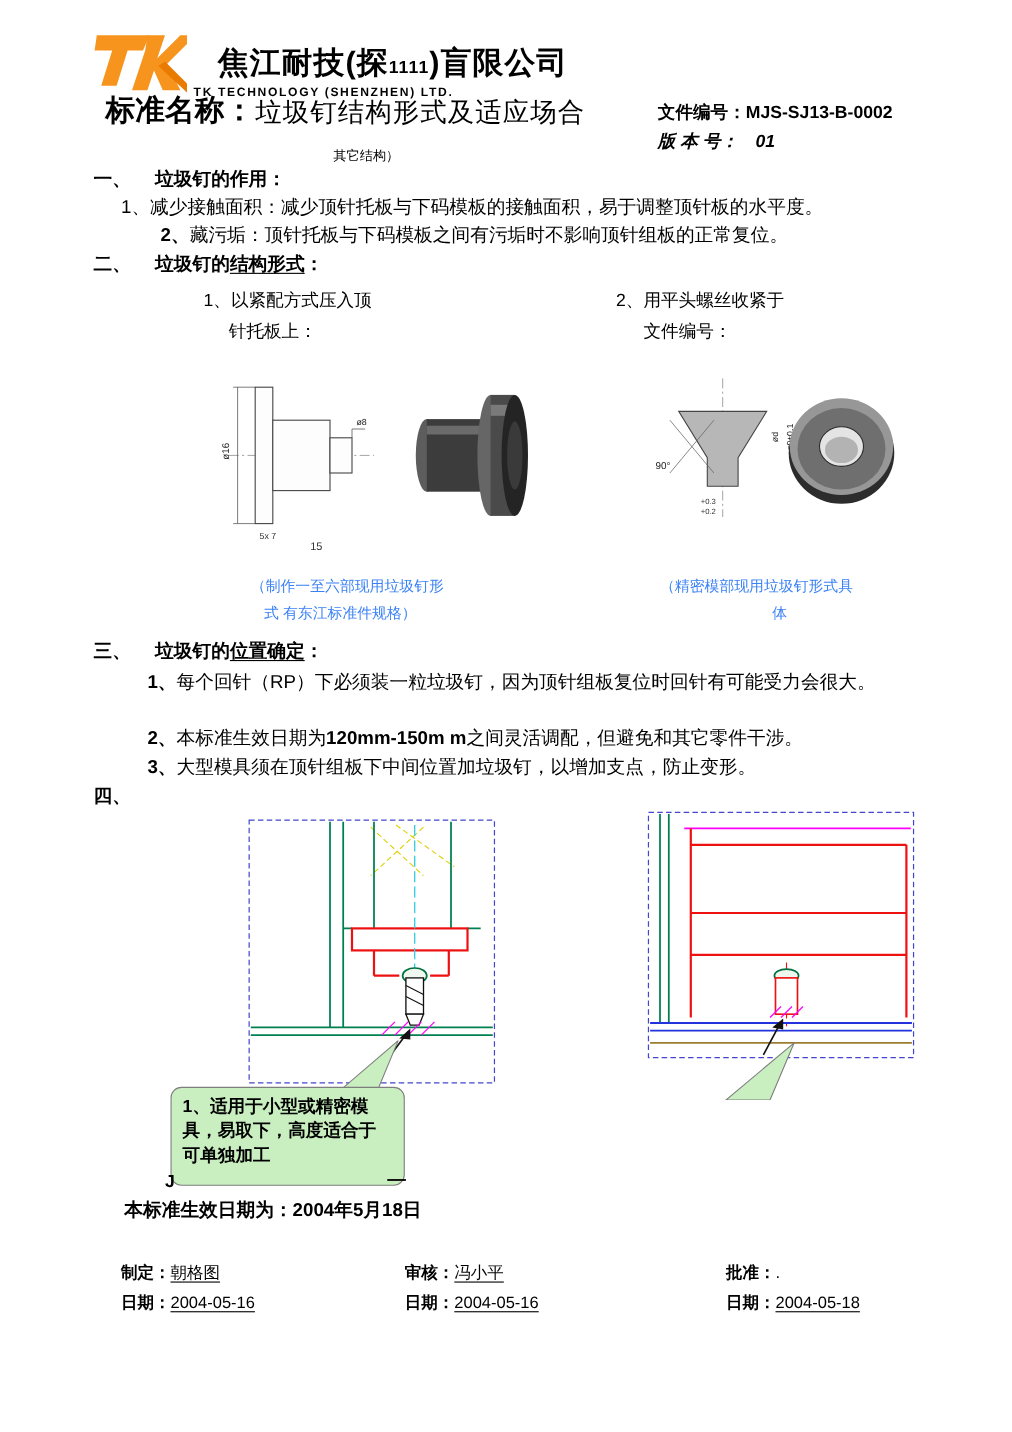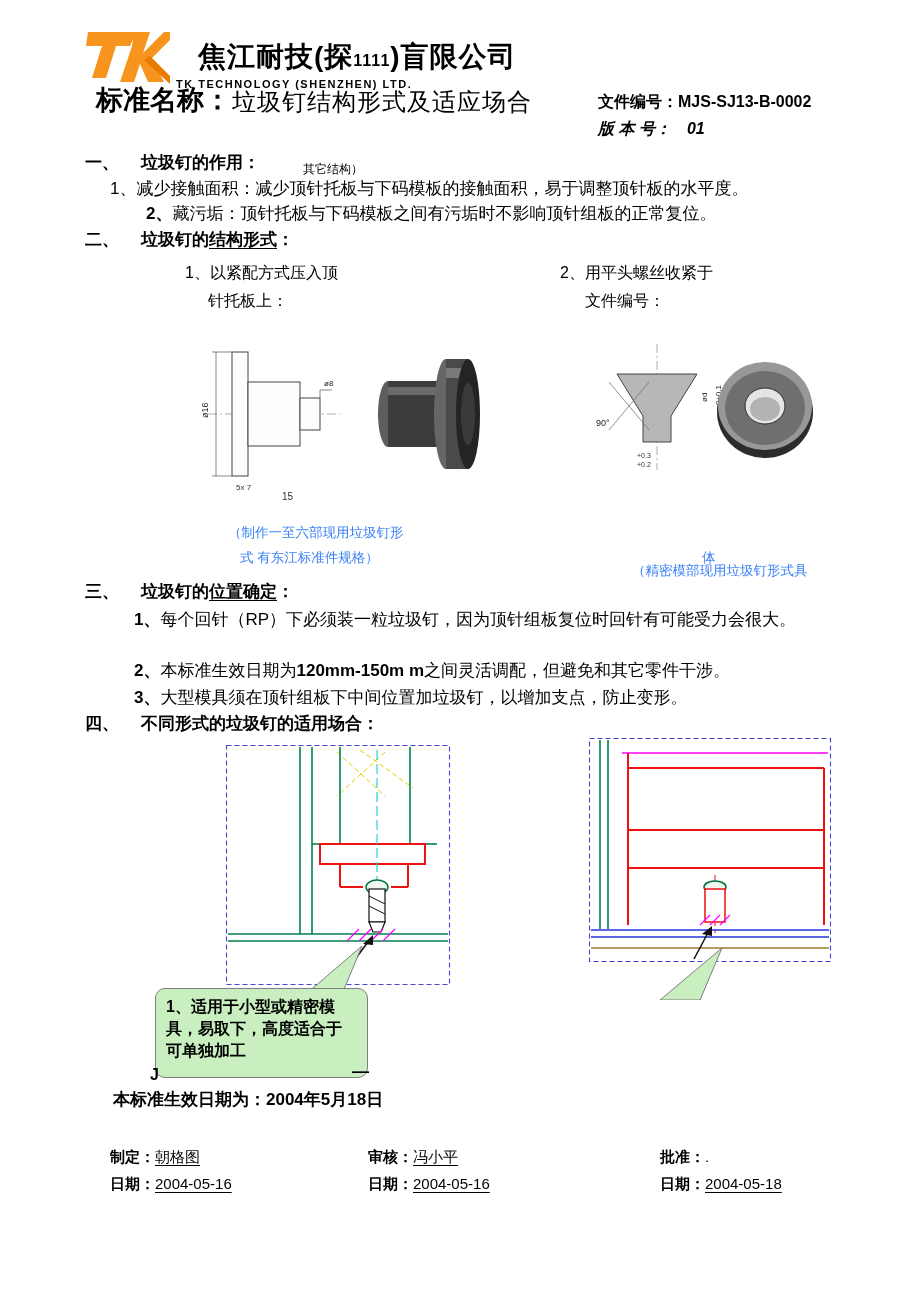--- a/index.html
+++ b/index.html
@@ -57,21 +57,21 @@
   <div class="abs std-title" style="left:232px; top:86px;">垃圾钉结构形式及适应场合</div>
 
   <div class="abs doc-info" style="left:598px; top:92px;">
     <span>文件编号：</span><span>MJS-SJ13-B-0002</span>
   </div>
 
   <div class="abs doc-info" style="left:598px; top:119px;font-style:italic;">
     <span>版 本 号：</span><span style="margin-left:16px;">01</span>
   </div>
 
-  <div class="abs std-note" style="left:303px; top:133px;margin-top:28px;">其它结构）</div>
+  <div class="abs std-note" style="left:303px; top:133px;">其它结构）</div>
 
   <div class="abs h-num" style="left:85px; top:151px;">一、</div>
   <div class="abs h-title" style="left:141px; top:151px;">垃圾钉的作用：</div>
 
   <div class="abs body-line" style="left:110px; top:177px;">
     <span>1、</span><span>减少接触面积：减少顶针托板与下码模板的接触面积，易于调整顶针板的水平度。</span>
   </div>
   <div class="abs body-line" style="left:146px; top:202px;">
     <span class="b">2、</span><span>藏污垢：顶针托板与下码模板之间有污垢时不影响顶针组板的正常复位。</span>
   </div>
@@ -130,42 +130,41 @@
       <ellipse cx="172" cy="82" rx="48" ry="46" fill="#2c2c2c"></ellipse>
       <ellipse cx="172" cy="76" rx="47" ry="44" fill="#979797"></ellipse>
       <ellipse cx="172" cy="78" rx="40" ry="37" fill="#6f6f6f"></ellipse>
       <ellipse cx="172" cy="76" rx="20" ry="18" fill="#e4e4e4" stroke="#2e2e2e" stroke-width="1"></ellipse>
       <ellipse cx="172" cy="79" rx="15" ry="12" fill="#b3b3b3"></ellipse>
     </g>
   </svg>
 
   <div class="abs caption" style="left:228px; top:524px;">（制作一至六部现用垃圾钉形</div>
   <div class="abs caption" style="left:240px; top:549px;">式 有东江标准件规格）</div>
-  <div class="abs caption" style="left:632px; top:524px;margin-top:38px;">（精密模部现用垃圾钉形式具</div>
+  <div class="abs caption" style="left:600px; top:524px;">（精密模部现用垃圾钉形式具</div>
   <div class="abs caption" style="left:702px; top:549px;">体</div>
 
   <div class="abs h-num" style="left:85px; top:580px;">三、</div>
   <div class="abs h-title" style="left:141px; top:580px;">
     <span>垃圾钉的</span><span class="u">位置确定</span><span>：</span>
   </div>
 
   <div class="abs body-wrap" style="left:134px; top:607px; width:700px; padding-left:30px; text-indent:-30px;">
     <span class="b">1、</span><span>每个回针（RP）下必须装一粒垃圾钉，因为顶针组板复位时回针有可能受力会很大。</span>
   </div>
 
   <div class="abs body-line" style="left:134px; top:659px;">
     <span class="b">2、</span><span>本标准生效日期为</span><span class="b">120mm-150m m</span><span>之间灵活调配，但避免和其它零件干涉。</span>
   </div>
 
   <div class="abs body-line" style="left:134px; top:686px;">
     <span class="b">3、</span><span>大型模具须在顶针组板下中间位置加垃圾钉，以增加支点，防止变形。</span>
   </div>
 
   <div class="abs h-num" style="left:85px; top:712px;">四、</div>
-  <div class="abs h-title" style="left:141px; top:712px;">不同形式的垃圾钉的适用场合：</div>
 
   <svg class="abs" style="left:225px; top:744px;" width="226" height="242" viewBox="0 0 226 242">
     <rect x="1.5" y="1.5" width="223" height="239" fill="none" stroke="#4444cc" stroke-width="1.1" stroke-dasharray="5,3"></rect>
     <g stroke="#ddd000" stroke-width="1" stroke-dasharray="5,3">
       <line x1="112" y1="8" x2="160" y2="52"></line>
       <line x1="160" y1="8" x2="112" y2="52"></line>
       <line x1="135" y1="6" x2="188" y2="44"></line>
     </g>
     <g stroke="#008050" stroke-width="1.6" fill="none">
       <line x1="75" y1="3" x2="75" y2="190"></line>

